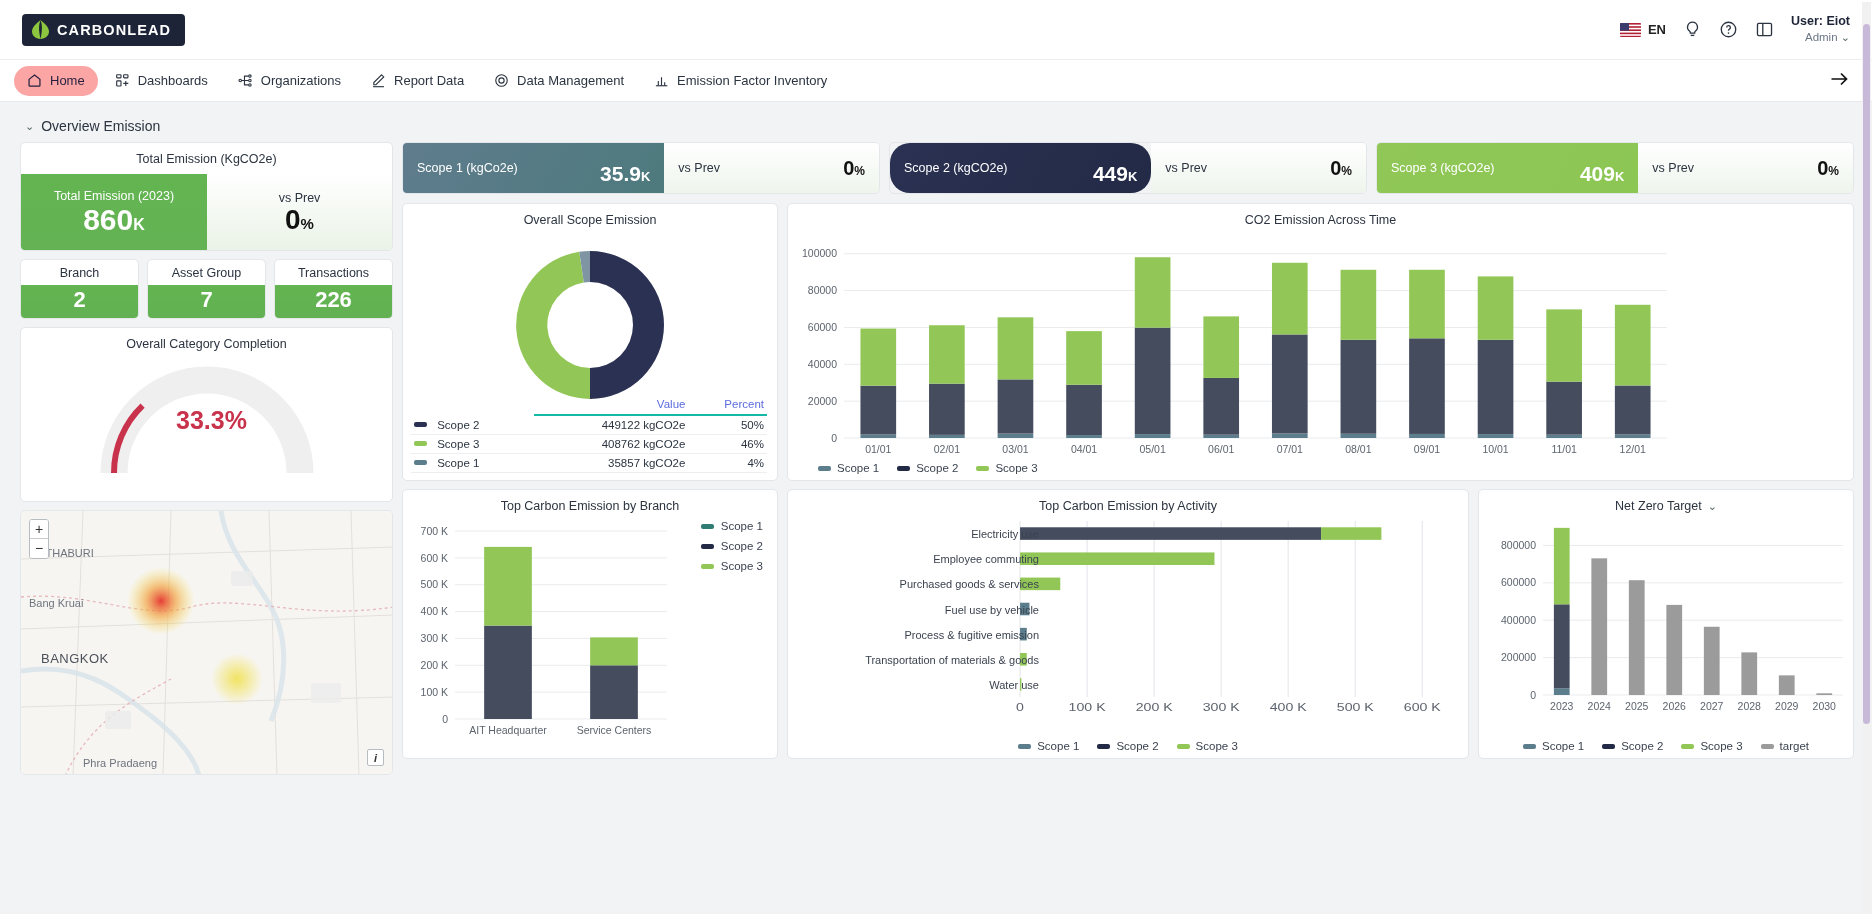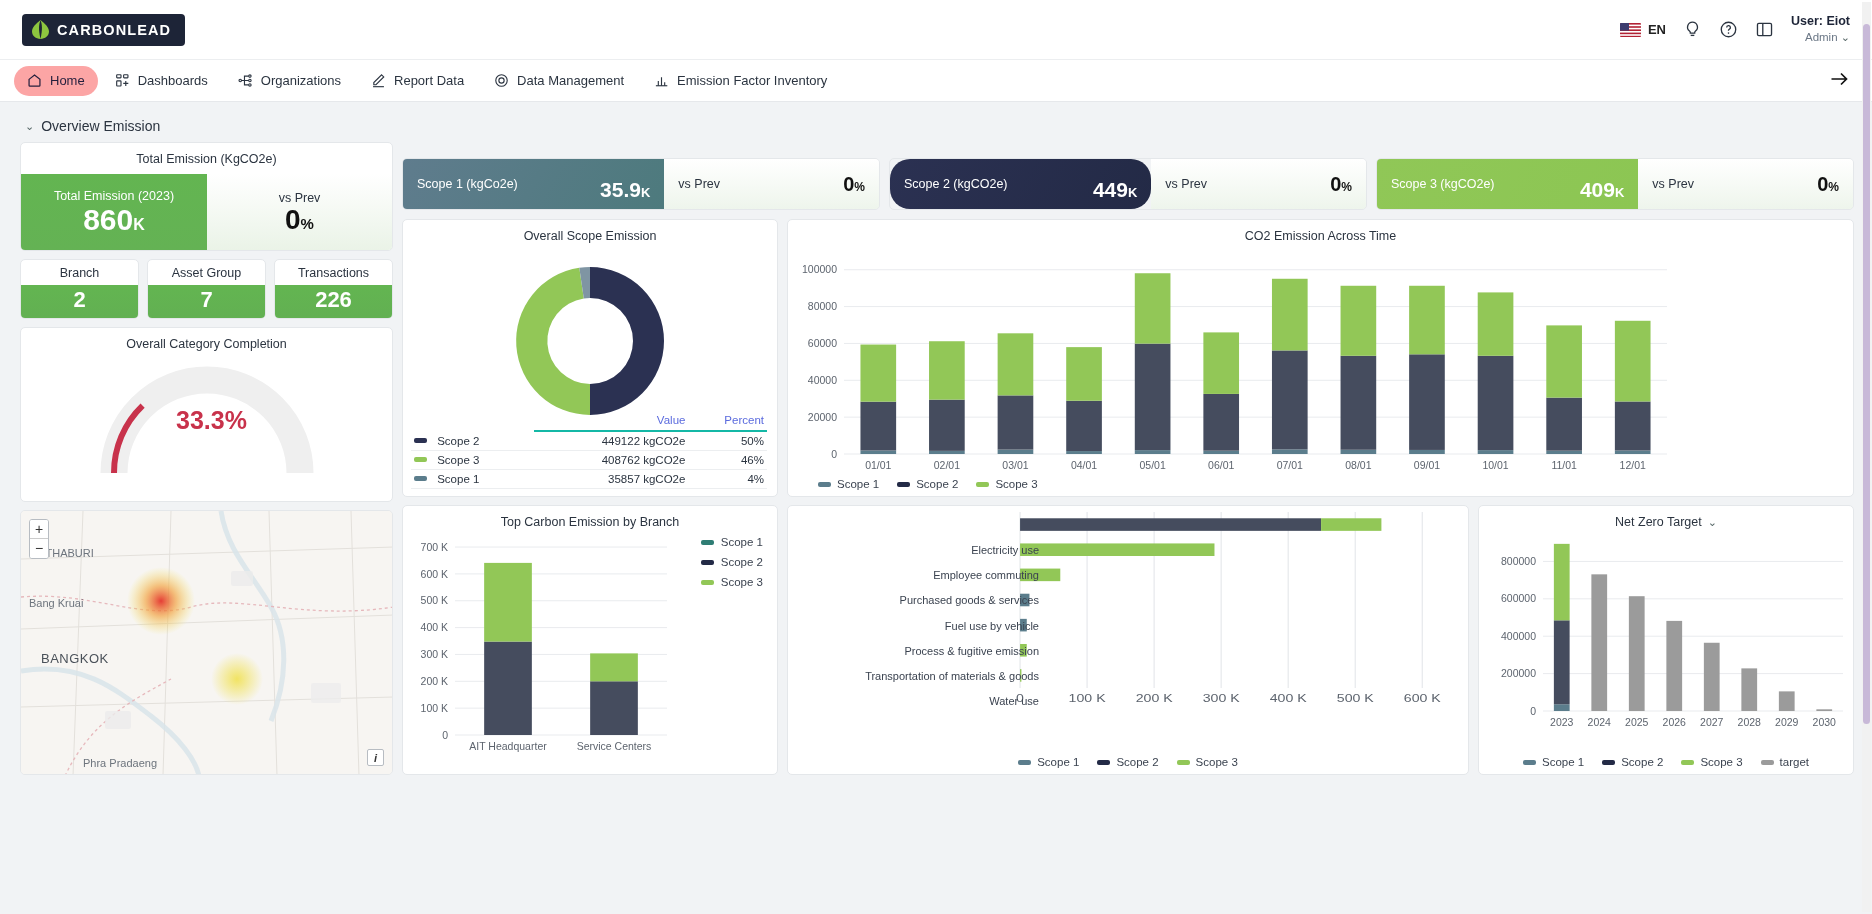--- a/index.html
+++ b/index.html
@@ -46,21 +46,21 @@
   .nav-arrow { margin-left:auto; margin-right:8px; display:block; }
 
   
   .content { padding:10px 18px 0 20px; }
   .section-title {
     font-size:14px; color:#2b3440; display:flex; align-items:center; gap:7px;
     margin:6px 0 8px 5px;
   }
   .caret { color:#566; font-size:11px; }
 
-  .grid { display:flex; gap:9px; align-items:flex-end; }
+  .grid { display:flex; gap:9px; align-items:flex-start; }
   .col-left { width:373px; flex:none; }
   .col-right { flex:1; }
 
   .card { background:#fff; border:1px solid #e4e7ea; border-radius:5px; }
 
   
   .total-card { padding:0; overflow:hidden; }
   .total-head { text-align:center; font-size:12.5px; padding:9px 0 8px; color:#2b3440; }
   .total-body { display:flex; height:76px; }
   .total-green {
@@ -646,20 +646,21 @@
                 <span>Scope 2</span>
               </div>
               <div>
                 <span class="sw" style="background:#92c757;margin:0"></span>
                 <span>Scope 3</span>
               </div>
             </div>
           </div>
 
           <div class="card activity-card">
+            <div class="chart-title">Top Carbon Emission by Activity</div>
             <svg width="100%" height="212" viewBox="0 0 504 212" preserveAspectRatio="none">
               <g id="acGrid">
                   <line x1="172" y1="6" x2="172" y2="182" stroke="#e9ebee" stroke-width="1"></line>
                   <text x="172" y="196" font-size="10.5" fill="#5d646e" text-anchor="middle">0</text>
                   <line x1="221.6875" y1="6" x2="221.6875" y2="182" stroke="#e9ebee" stroke-width="1"></line>
                   <text x="221.6875" y="196" font-size="10.5" fill="#5d646e" text-anchor="middle">100 K</text>
                   <line x1="271.375" y1="6" x2="271.375" y2="182" stroke="#e9ebee" stroke-width="1"></line>
                   <text x="271.375" y="196" font-size="10.5" fill="#5d646e" text-anchor="middle">200 K</text>
                   <line x1="321.0625" y1="6" x2="321.0625" y2="182" stroke="#e9ebee" stroke-width="1"></line>
                   <text x="321.0625" y="196" font-size="10.5" fill="#5d646e" text-anchor="middle">300 K</text>

